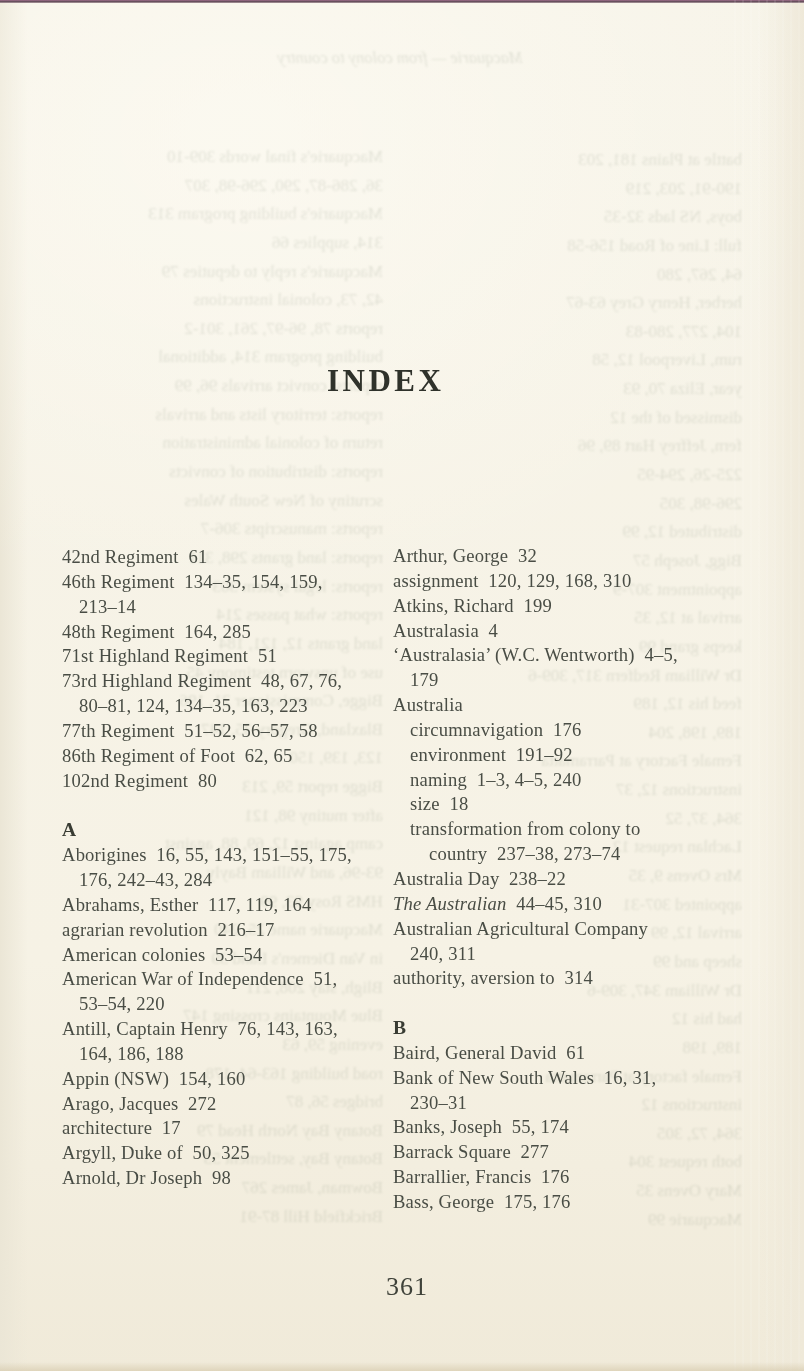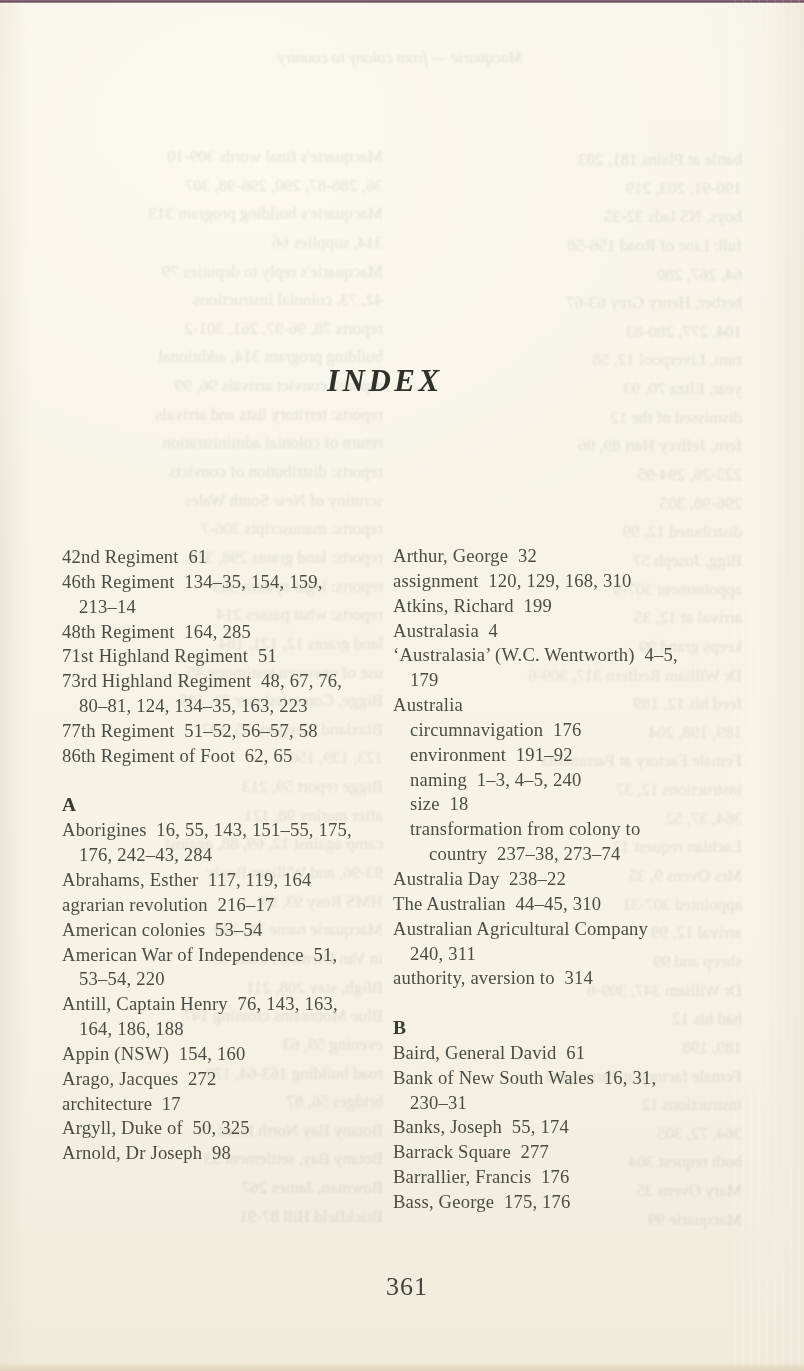--- a/index.html
+++ b/index.html
@@ -23,28 +23,28 @@
   
   .ghost{color:#76816d;opacity:.18;filter:blur(1px);}
   .ghost-header{position:absolute;left:205px;top:48px;width:390px;text-align:center;
     font-size:16.5px;font-style:italic;transform:scaleX(-1);}
   .ghost-col{position:absolute;font-size:17px;}
   #ghost-left{left:58px;top:143px;width:325px;}
   #ghost-right{left:397px;top:146px;width:345px;}
   .gline{height:28.65px;line-height:28.65px;white-space:pre;transform:scaleX(-1);}
 
   .title{position:absolute;left:327px;top:363px;margin:0;
-    font-size:31px;font-weight:700;letter-spacing:3.5px;color:#2f322b;font-style:italic;}
+    font-size:31px;font-weight:700;letter-spacing:3.5px;color:#2f322b;}
 
   .col{position:absolute;color:#494d45;font-size:18.6px;}
   #col-left{left:62px;top:545px;width:335px;}
   #col-right{left:393px;top:544px;width:365px;}
   .line{height:24.85px;line-height:24.85px;white-space:pre;letter-spacing:.2px;}
   .line.letter{font-weight:700;color:#393c33;font-size:19.5px;}
-  .it{}
+  .it{font-style:italic;}
   .indent-1{padding-left:17px;}
   .indent-2{padding-left:36px;}
 
   .page-number{position:absolute;left:377px;top:1272px;width:60px;text-align:center;
     font-size:26px;color:#3f423a;letter-spacing:1px;}
 </style>
 </head>
 <body>
 
 <div class="page">
@@ -138,20 +138,21 @@
   <div class="col" id="col-left">
       <div class="line "><span>42nd Regiment  61</span></div>
       <div class="line "><span>46th Regiment  134–35, 154, 159,</span></div>
       <div class="line  indent-1"><span>213–14</span></div>
       <div class="line "><span>48th Regiment  164, 285</span></div>
       <div class="line "><span>71st Highland Regiment  51</span></div>
       <div class="line "><span>73rd Highland Regiment  48, 67, 76,</span></div>
       <div class="line  indent-1"><span>80–81, 124, 134–35, 163, 223</span></div>
       <div class="line "><span>77th Regiment  51–52, 56–57, 58</span></div>
       <div class="line "><span>86th Regiment of Foot  62, 65</span></div>
+      <div class="line "><span>102nd Regiment  80</span></div>
       <div class="line "></div>
       <div class="line letter"><span>A</span></div>
       <div class="line "><span>Aborigines  16, 55, 143, 151–55, 175,</span></div>
       <div class="line  indent-1"><span>176, 242–43, 284</span></div>
       <div class="line "><span>Abrahams, Esther  117, 119, 164</span></div>
       <div class="line "><span>agrarian revolution  216–17</span></div>
       <div class="line "><span>American colonies  53–54</span></div>
       <div class="line "><span>American War of Independence  51,</span></div>
       <div class="line  indent-1"><span>53–54, 220</span></div>
       <div class="line "><span>Antill, Captain Henry  76, 143, 163,</span></div>

